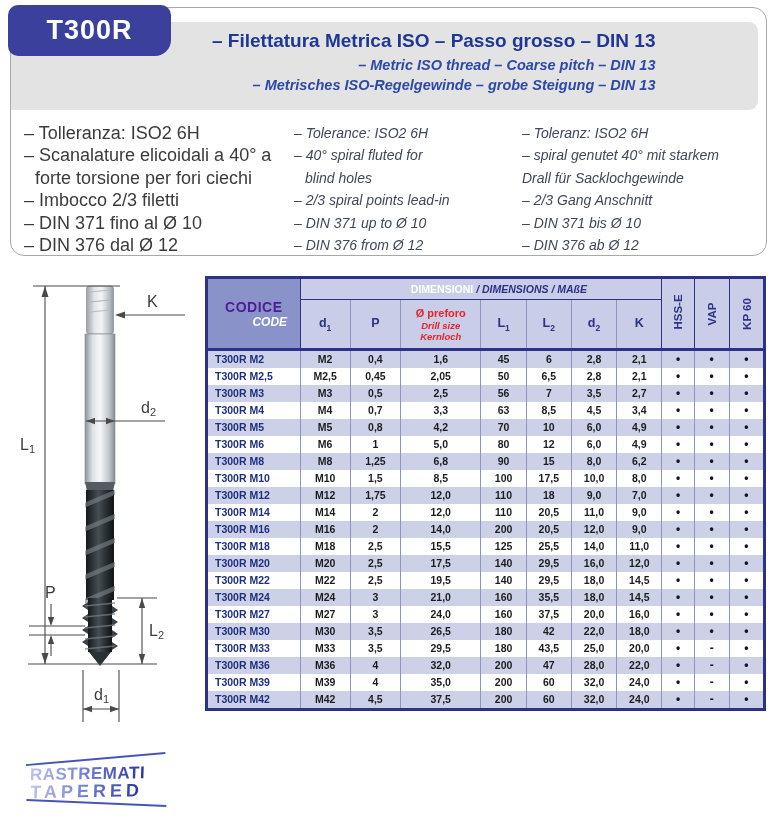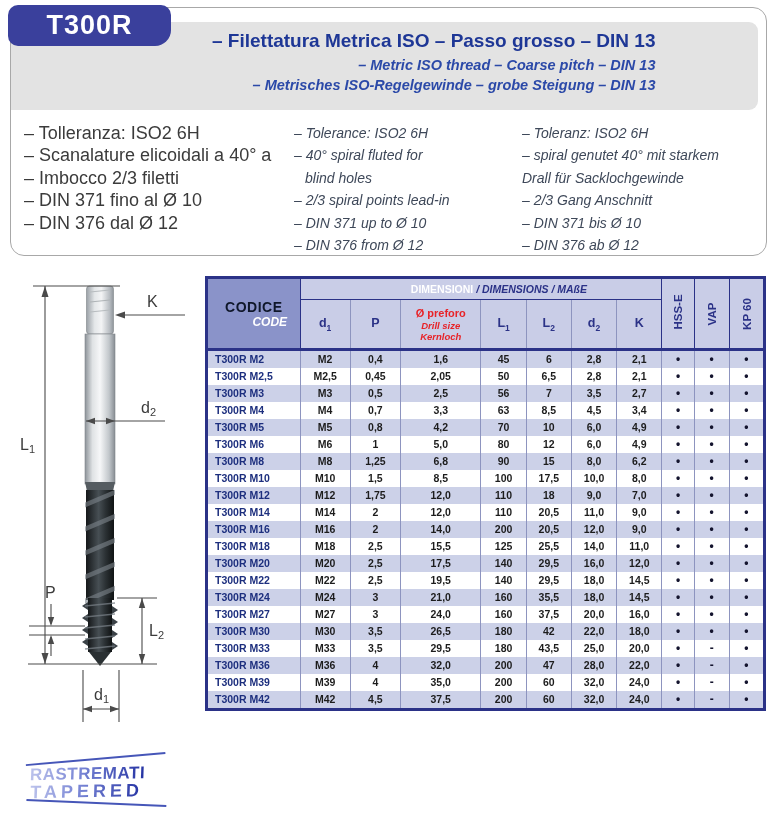--- a/index.html
+++ b/index.html
@@ -5,21 +5,21 @@
   * { margin:0; padding:0; box-sizing:border-box; }
   html,body { background:#ffffff; }
   body { font-family:"Liberation Sans", sans-serif; }
   #page { position:relative; width:777px; height:821px; background:#fff; overflow:hidden; }
 
   
   .header-box { position:absolute; left:10px; top:7px; width:757px; height:249px;
     border:1px solid #a8a8a8; border-radius:14px; background:#fff; }
   .gray-band { position:absolute; left:0; top:14px; width:747px; height:88px;
     background:#e3e3e3; border-radius:0 9px 9px 0; }
-  .code-badge { position:absolute; left:8px; top:5px; width:163px; height:41px; z-index:3;
+  .code-badge { position:absolute; left:8px; top:5px; width:163px; height:51px; z-index:3;
     background:#3a409c; border-radius:10px 10px 16px 10px;
     display:flex; align-items:center; justify-content:center;
     color:#fff; font-size:27px; font-weight:bold; letter-spacing:1px; }
   .titles { position:absolute; left:212px; top:30px; z-index:2;text-align:right; }
   .title-main { font-size:19px; font-weight:bold; color:#1e3796; margin-bottom:3px; }
   .title-sub { font-size:14.5px; font-style:italic; font-weight:bold; color:#2b49a8; margin-top:0; line-height:20px; }
 
   
   .features { position:absolute; top:122px; z-index:2; }
   .features .f-line { height:22.4px; line-height:22.4px; white-space:nowrap; }
@@ -31,21 +31,21 @@
   
   .diagram { position:absolute; left:15px; top:272px; width:185px; height:468px; }
   .dim-text { font-family:"Liberation Sans", sans-serif; fill:#3c3c3c; font-size:16px; }
   .dim-text tspan.sub { font-size:11px; }
 
   
   .spec-table { position:absolute; left:205px; top:276px; border-collapse:collapse;
     table-layout:fixed; width:561px; border:3px solid #2b3287; }
   .spec-table th, .spec-table td { padding:0; overflow:hidden; }
   .th-code { background:#8a93c9; border-right:1px solid #2b3287; border-bottom:3px solid #2b3287; }
-  .th-code .t1 { display:block; color:#0f172a; font-weight:bold; font-size:14px; letter-spacing:.5px; }
+  .th-code .t1 { display:block; color:#4c1d95; font-weight:bold; font-size:14px; letter-spacing:.5px; }
   .th-code .t2 { display:block; color:#fff; font-style:italic; font-weight:bold; font-size:12px;padding-left:32px; }
   .th-dim { background:#c9cde7; height:22px; border-bottom:1px solid #2b3287; border-right:1px solid #2b3287;
     font-size:10.5px; vertical-align:middle; }
   .th-dim .w1 { color:#fff; font-weight:bold; font-style:normal;padding-left:36px; }
   .th-dim .w2 { color:#2b3287; font-style:italic; font-weight:bold; }
   .th-sub { background:#c9cde7; height:50px; border-right:1px solid #8d94bf; border-bottom:3px solid #2b3287;
     color:#2b3287; font-weight:bold; font-size:12.5px; vertical-align:middle; text-align:center; }
   .th-sub sub { font-size:8.5px; }
   .th-sub.last { border-right:1px solid #2b3287; }
   .th-drill { color:#e82328; }
@@ -86,20 +86,21 @@
   </div>
   <div class="titles">
     <div class="title-main">– Filettatura Metrica ISO – Passo grosso – DIN 13</div>
     <div class="title-sub">– Metric ISO thread – Coarse pitch – DIN 13</div>
     <div class="title-sub">– Metrisches ISO-Regelgewinde – grobe Steigung – DIN 13</div>
   </div>
 
   <div class="features f-it">
       <div class="f-line">– Tolleranza: ISO2 6H</div>
       <div class="f-line">– Scanalature elicoidali a 40° a</div>
+      <div class="f-line indent">forte torsione per fori ciechi</div>
       <div class="f-line">– Imbocco 2/3 filetti</div>
       <div class="f-line">– DIN 371 fino al Ø 10</div>
       <div class="f-line">– DIN 376 dal Ø 12</div>
     </div>
   <div class="features f-en">
       <div class="f-line">– Tolerance: ISO2 6H</div>
       <div class="f-line">– 40° spiral fluted for</div>
       <div class="f-line indent">blind holes</div>
       <div class="f-line">– 2/3 spiral points lead-in</div>
       <div class="f-line">– DIN 371 up to Ø 10</div>

